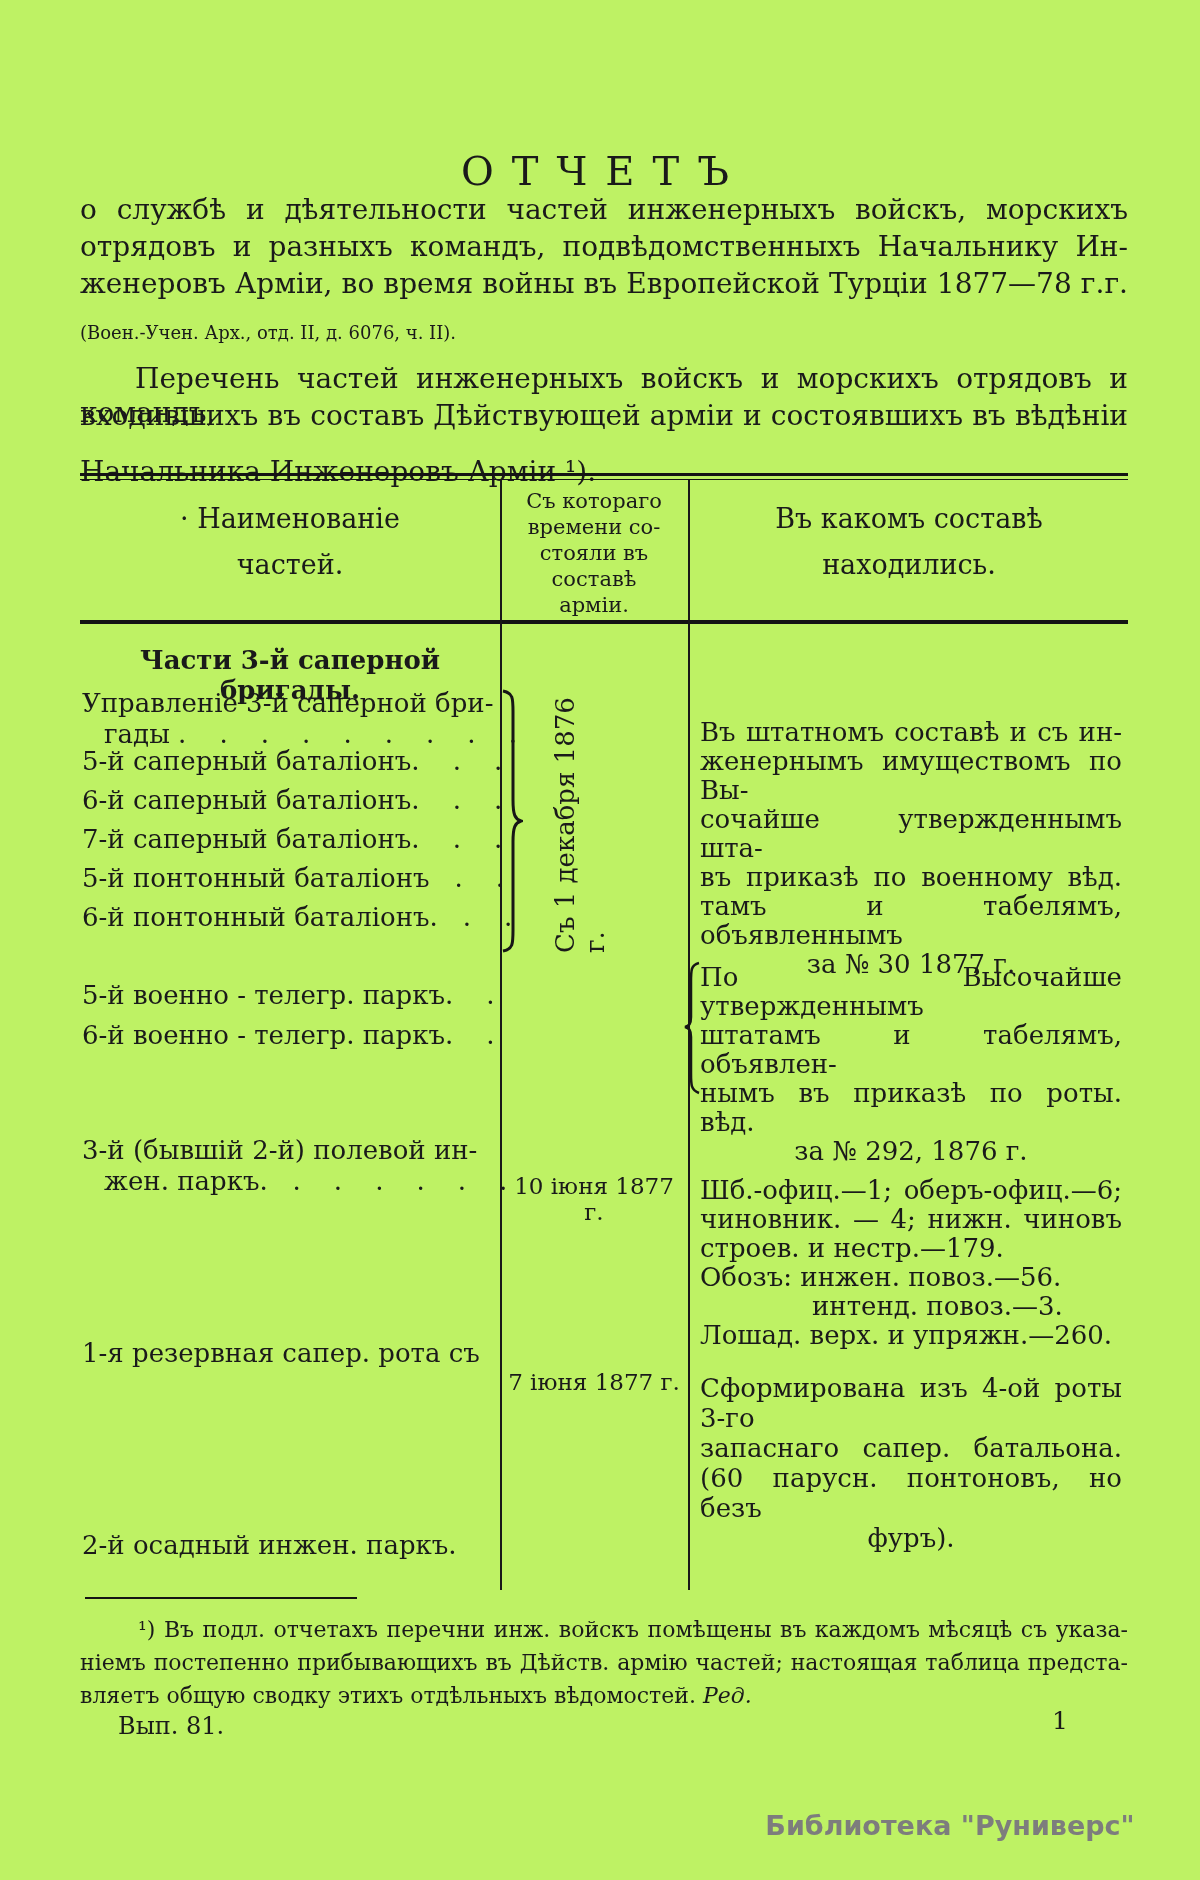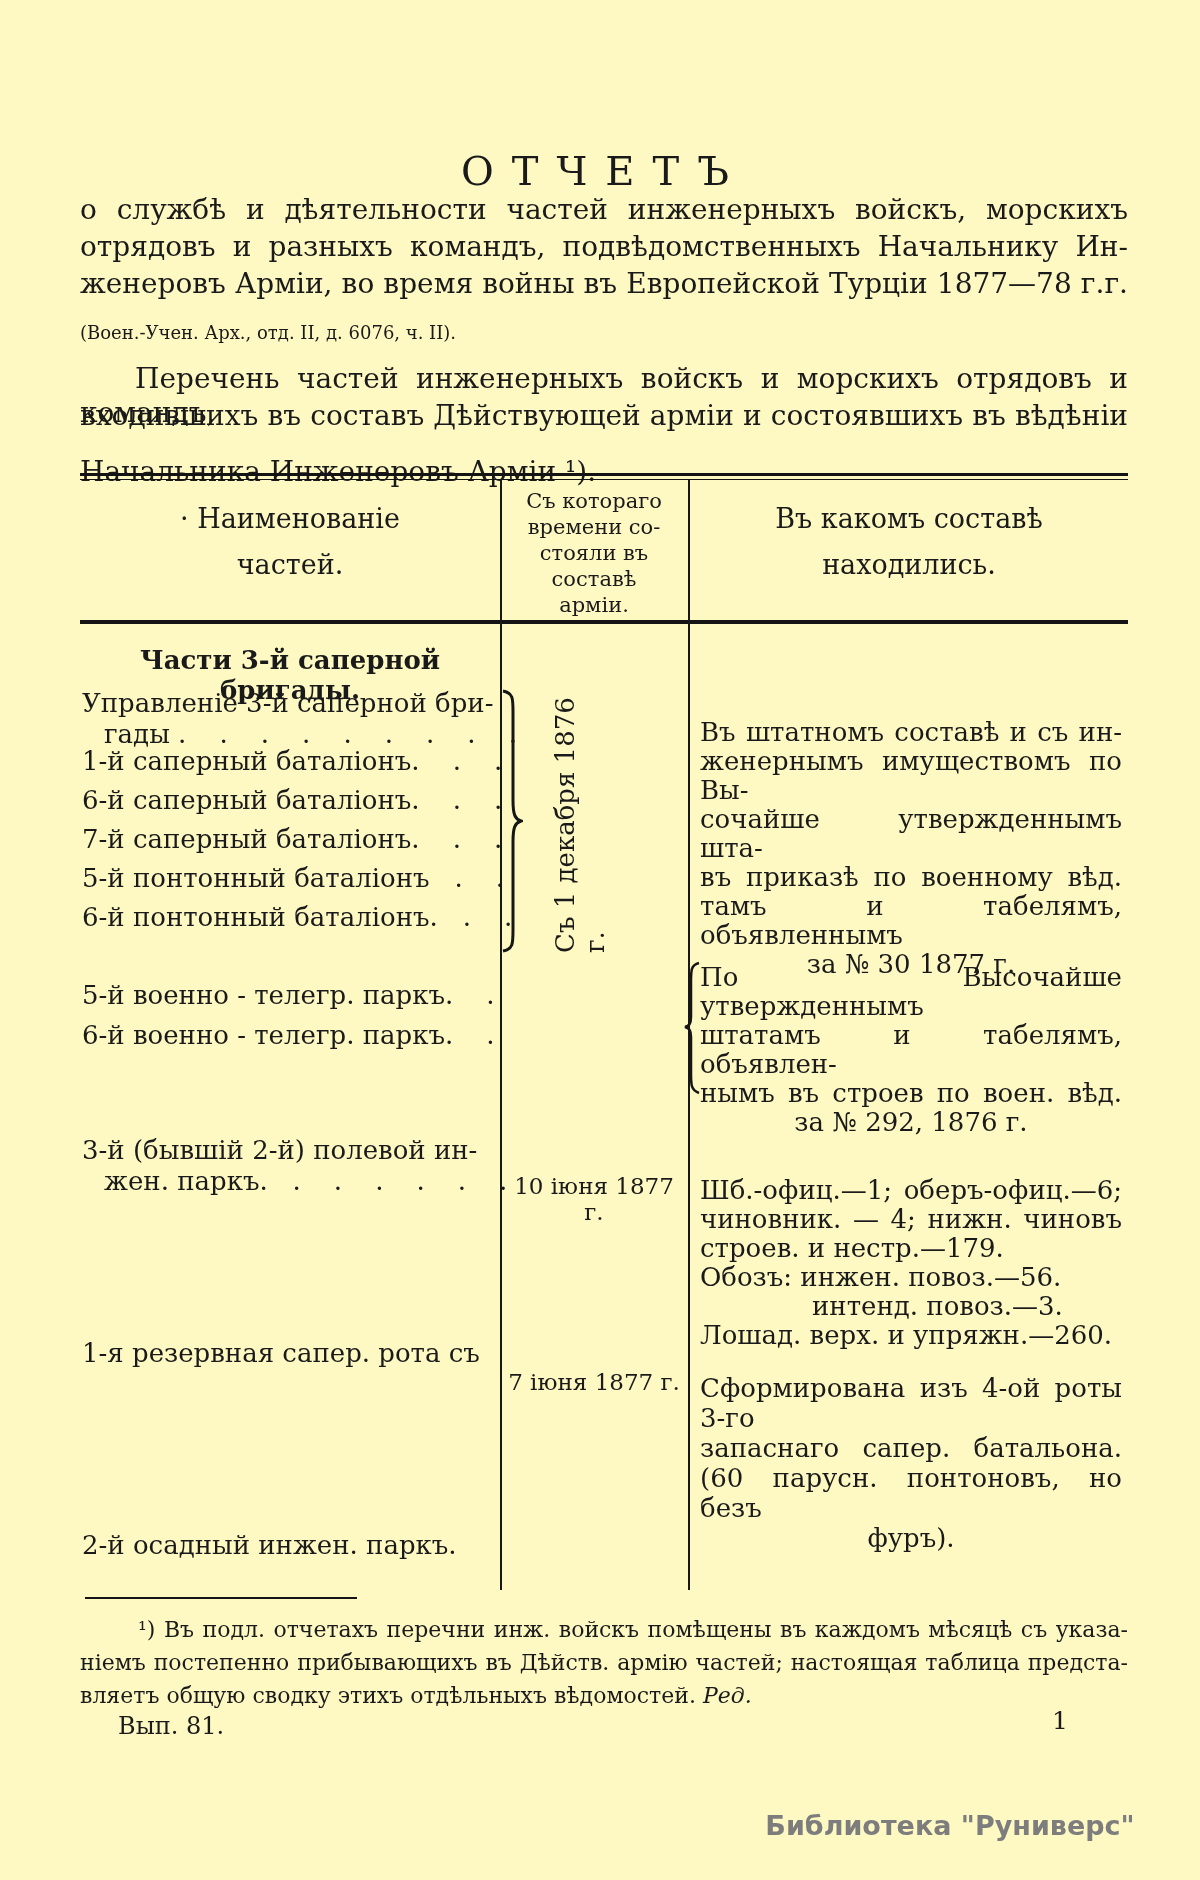--- a/index.html
+++ b/index.html
@@ -1,17 +1,17 @@
 <!DOCTYPE html>
 <html><head>
 <meta charset="utf-8">
 <style>
   html,body{margin:0;padding:0;background:#e8e8e8;}
   .page{
-    position:relative;width:1200px;height:1880px;background:#fef9c3;
+    position:relative;width:1200px;height:1880px;background:#bef264;
     font-family:"DejaVu Serif", serif;color:#1a1a1a;overflow:hidden;
     margin:0 auto;
   }
   .abs{position:absolute;}
   .doc-title{
     left:80px;top:148px;width:1048px;text-align:center;
     font-size:40px;letter-spacing:0.45em;font-weight:500;
   }
   .sub-line{left:80px;width:1048px;font-size:28px;line-height:34px;}
   .jline{text-align:justify;text-align-last:justify;}
@@ -85,21 +85,21 @@
     <div class="abs hcell h-small" style="left:422px;top:93px;width:184px;">составѣ</div>
     <div class="abs hcell h-small" style="left:422px;top:119px;width:184px;">арміи.</div>
 
     <div class="abs hcell h-big" style="left:610px;top:30px;width:438px;">Въ какомъ составѣ</div>
     <div class="abs hcell h-big" style="left:610px;top:76px;width:438px;">находились.</div>
 
     <div class="abs sect-title" style="left:0;top:172px;width:420px;">Части 3-й саперной бригады.</div>
 
     <div class="abs c1line" style="left:2px;top:215px;">Управленіе 3-й саперной бри-</div>
     <div class="abs c1line c1ind" style="left:2px;top:246px;">гады .    .    .    .    .    .    .    .    .</div>
-    <div class="abs c1line" style="left:2px;top:273px;">1-й саперный баталіонъ.    .    .</div>
+    <div class="abs c1line" style="left:2px;top:273px;">5-й саперный баталіонъ.    .    .</div>
     <div class="abs c1line" style="left:2px;top:312px;">6-й саперный баталіонъ.    .    .</div>
     <div class="abs c1line" style="left:2px;top:351px;">7-й саперный баталіонъ.    .    .</div>
     <div class="abs c1line" style="left:2px;top:390px;">5-й понтонный баталіонъ   .    .</div>
     <div class="abs c1line" style="left:2px;top:429px;">6-й понтонный баталіонъ.   .    .</div>
     <div class="abs c1line" style="left:2px;top:507px;">5-й военно - телегр. паркъ.    .</div>
     <div class="abs c1line" style="left:2px;top:547px;">6-й военно - телегр. паркъ.    .</div>
     <div class="abs c1line" style="left:2px;top:662px;">3-й (бывшій 2-й) полевой ин-</div>
     <div class="abs c1line c1ind" style="left:2px;top:693px;">жен. паркъ.   .    .    .    .    .    .</div>
     <div class="abs c1line" style="left:2px;top:865px;">1-я резервная сапер. рота съ</div>
     <div class="abs c1line" style="left:2px;top:1057px;">2-й осадный инжен. паркъ.</div>
@@ -126,21 +126,21 @@
       <div class="c3line-j">женернымъ имуществомъ по Вы-</div>
       <div class="c3line-j">сочайше утвержденнымъ шта-</div>
       <div class="c3line-j">въ приказѣ по военному вѣд.</div>
       <div class="c3line-j">тамъ и табелямъ, объявленнымъ</div>
       <div class="c3line-c">за № 30 1877 г.</div>
     </div>
 
     <div class="abs c3block" style="left:620px;top:490px;">
       <div class="c3line-j">По Высочайше утвержденнымъ</div>
       <div class="c3line-j">штатамъ и табелямъ, объявлен-</div>
-      <div class="c3line-j">нымъ въ строев по воен. вѣд.</div>
+      <div class="c3line-j">нымъ въ приказѣ по роты. вѣд.</div>
       <div class="c3line-c">за № 292, 1876 г.</div>
     </div>
 
     <div class="abs c3block" style="left:620px;top:703px;">
       <div class="c3line-j">Шб.-офиц.—1; оберъ-офиц.—6;</div>
       <div class="c3line-j">чиновник. — 4; нижн. чиновъ</div>
       <div>строев. и нестр.—179.</div>
       <div>Обозъ: инжен. повоз.—56.</div>
       <div class="c3ind">интенд. повоз.—3.</div>
       <div>Лошад. верх. и упряжн.—260.</div>

